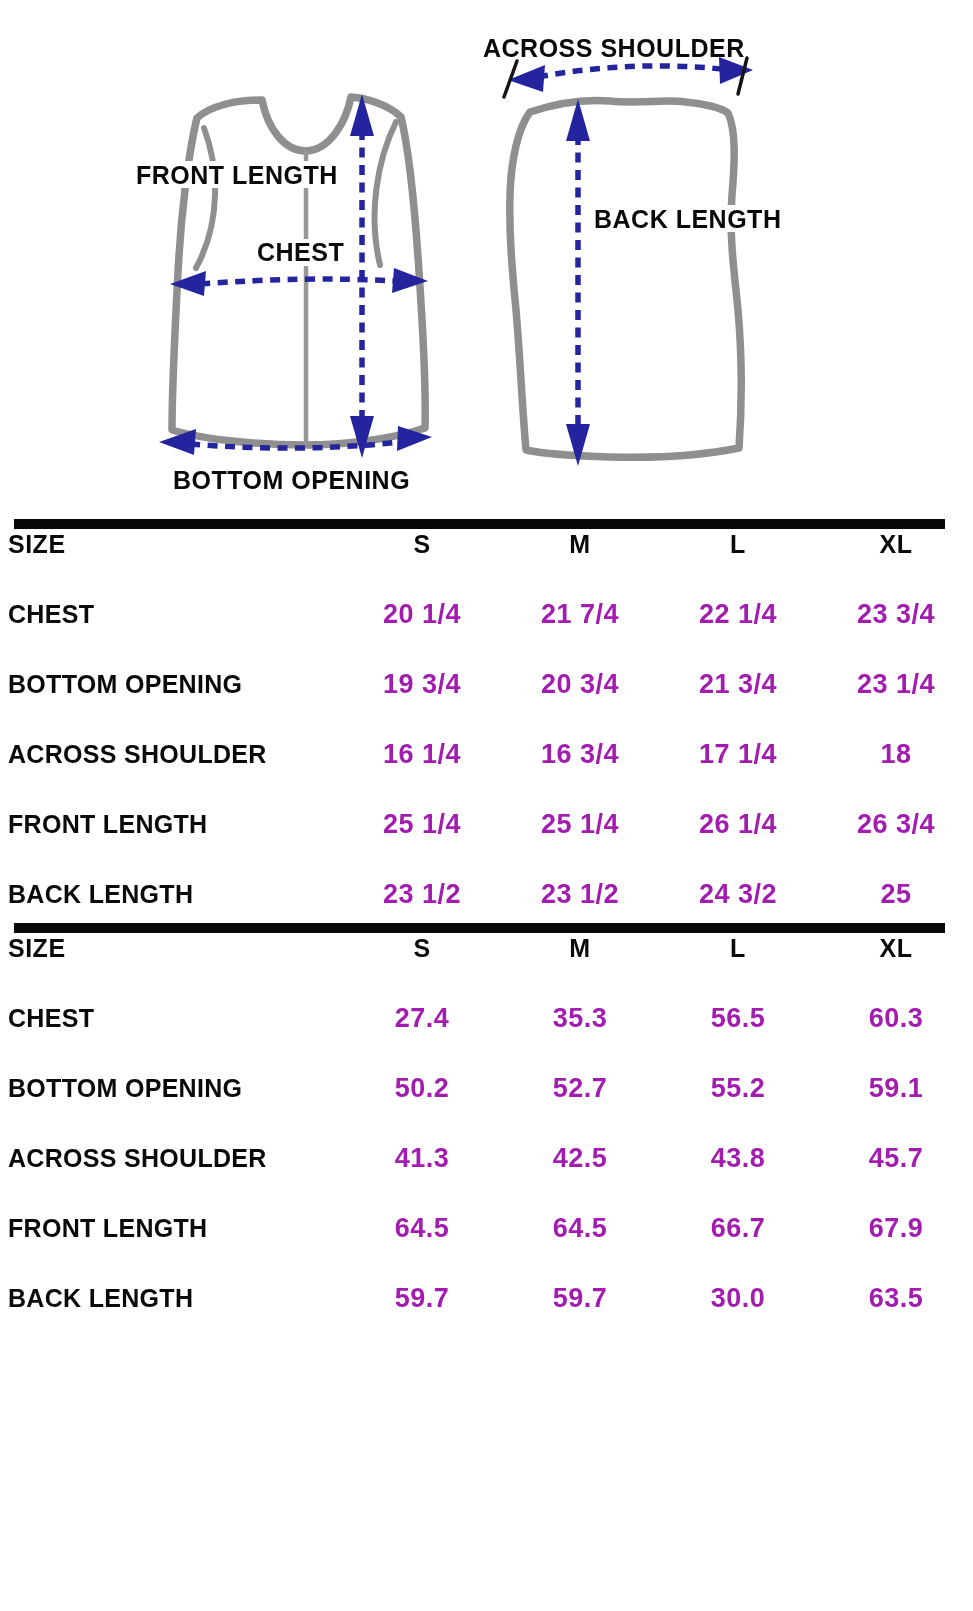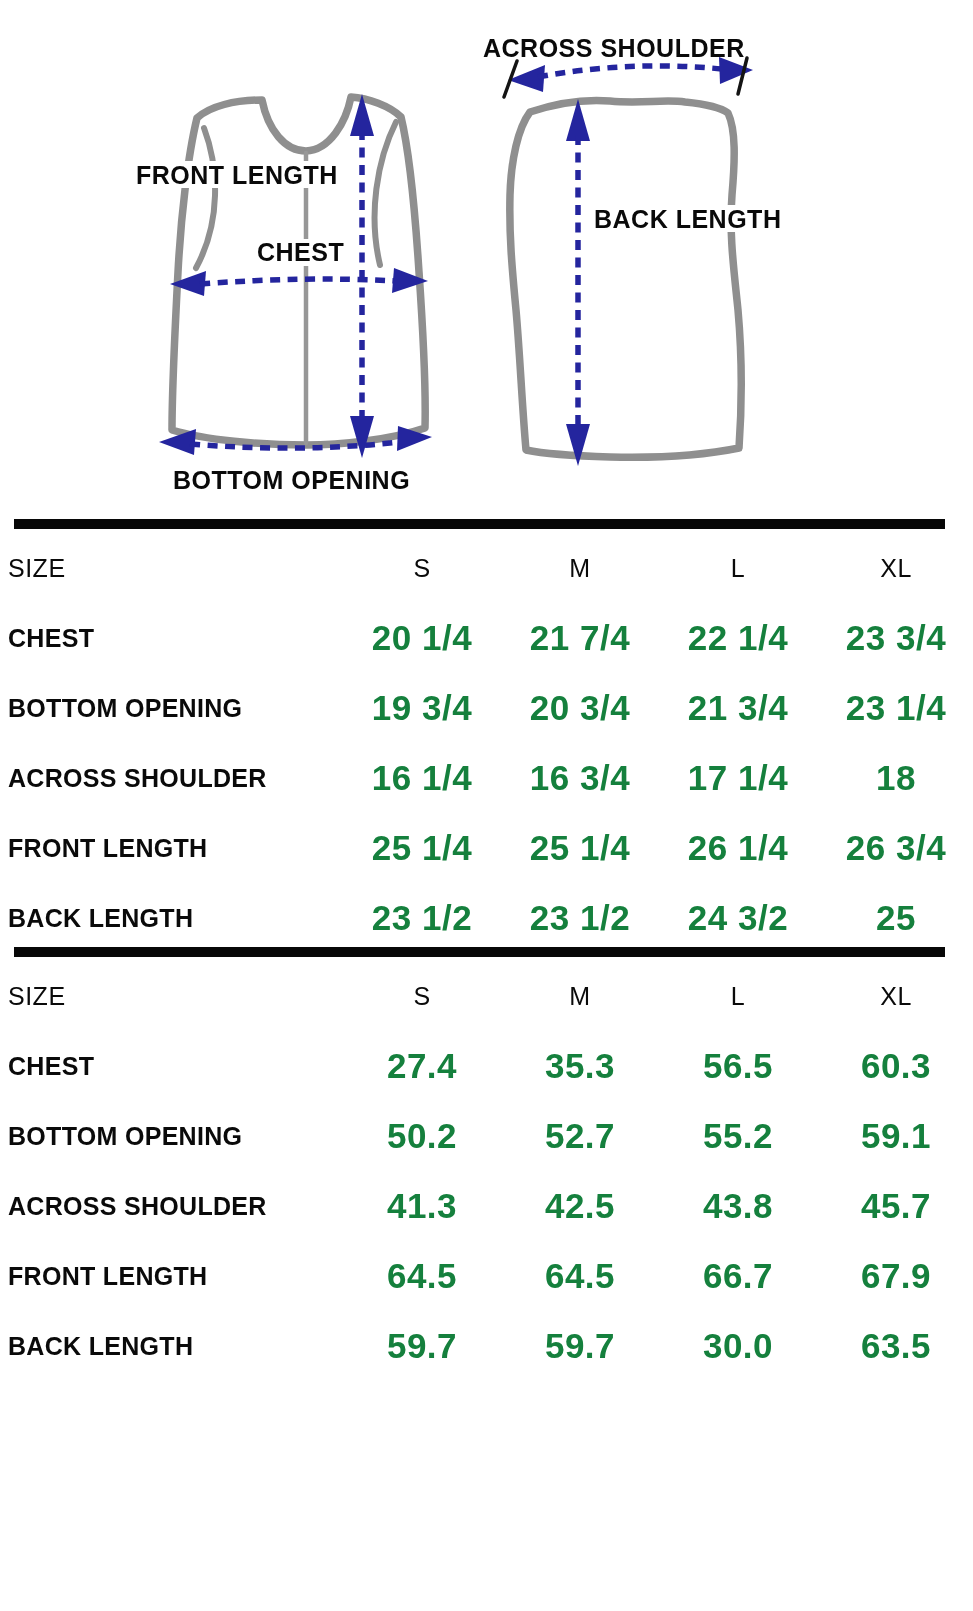--- a/index.html
+++ b/index.html
@@ -24,24 +24,24 @@
     margin:36px 0 0 18px;
   }
   .section-cm .table-title{margin-top:70px;}
   .rule{height:10px;background:#070707;margin:14px 28px 0 14px;}
   .grid{
     display:grid;
     grid-template-columns:335px 158px 158px 158px 158px;
     padding-left:8px;
   }
   .cell{line-height:30px;white-space:nowrap;}
-  .head{margin-top:24px;font-size:25px;font-weight:normal;text-align:center;letter-spacing:0.5px;}
+  .head{font-size:25px;font-weight:bold;text-align:center;letter-spacing:0.5px;}
   .head-size{text-align:left;}
   .rowlabel{margin-top:40px;font-size:25px;font-weight:bold;letter-spacing:0.3px;text-align:left;}
-  .val{margin-top:40px;font-size:35px;font-weight:bold;color:#15803d;text-align:center;letter-spacing:0.5px;}
+  .val{margin-top:40px;font-size:27px;font-weight:bold;color:#a21caf;text-align:center;letter-spacing:0.5px;}
 </style>
 </head>
 <body>
 
 <div class="diagram-wrap">
   <svg width="973" height="505" viewBox="0 0 973 505" xmlns="http://www.w3.org/2000/svg">
 
     <path class="vest-outline" d="M 197,118
          C 210,106 235,100 262,100
          C 268,130 285,151 306,151

